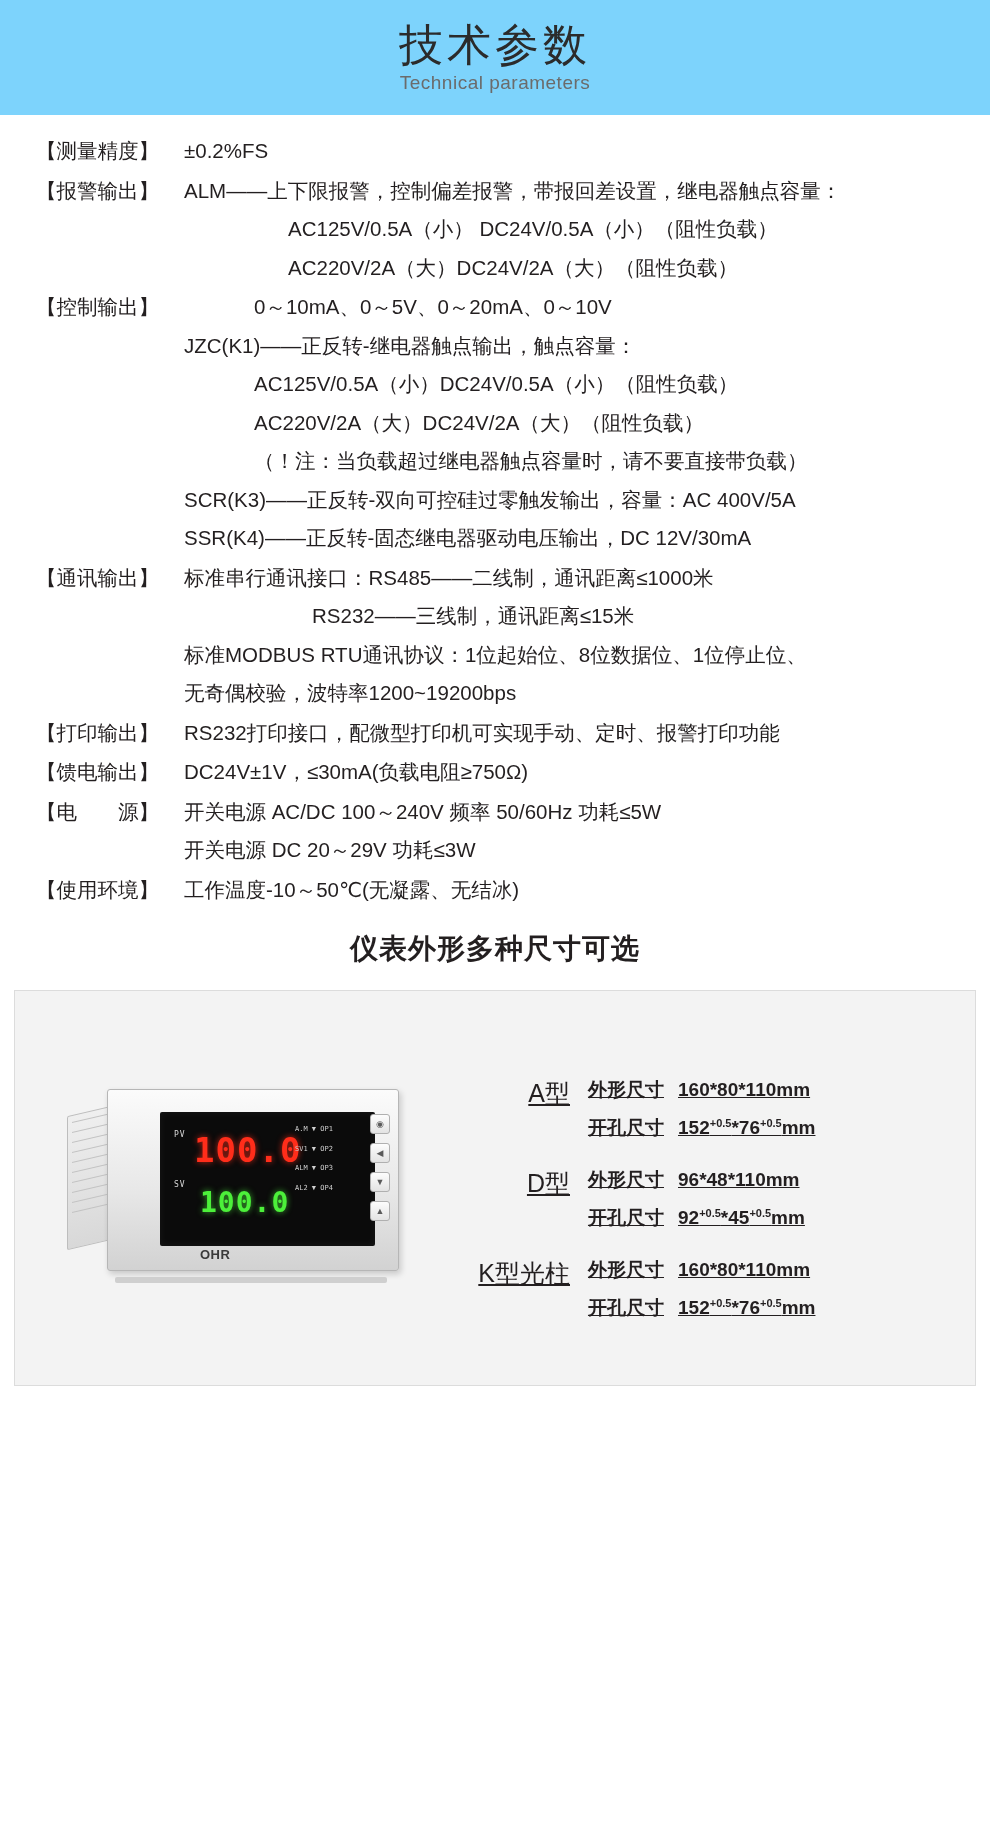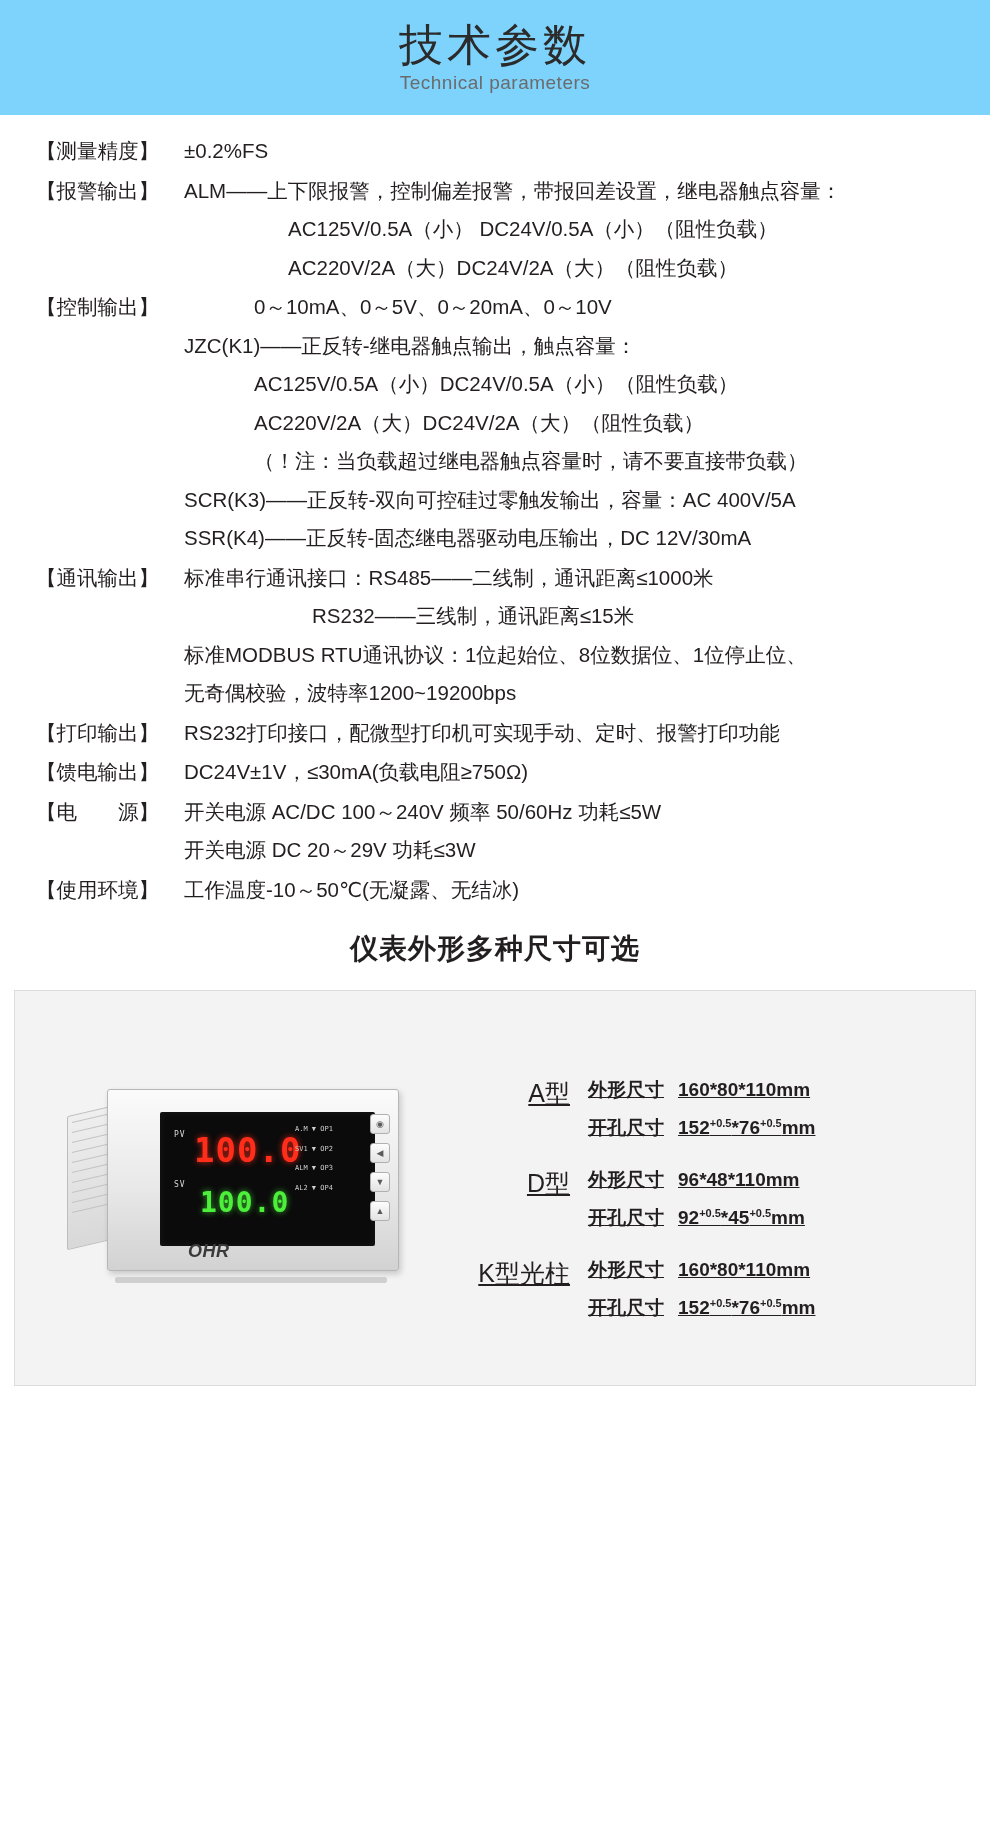--- a/index.html
+++ b/index.html
@@ -211,28 +211,27 @@
     border-radius: 3px;
     background: linear-gradient(180deg,#fdfdfd,#e3e3e3);
     margin-bottom: 9px;
     font-size: 9px;
     color: #5a5a5a;
     text-align: center;
     line-height: 18px;
   }
   .brand {
     position: absolute;
-    left: 80px;
+    left: 92px;
     bottom: 8px;
-    font-size: 18px;
+    font-size: 13px;
     font-weight: bold;
     color: #3a3a3a;
     font-family: "Liberation Sans", sans-serif;
     letter-spacing: 0.5px;
-    font-style: italic;
   }
   .dev-foot {
     position: absolute;
     left: 48px;
     bottom: -4px;
     width: 272px;
     height: 6px;
     background: #cfcfcf;
     border-radius: 2px;
   }

